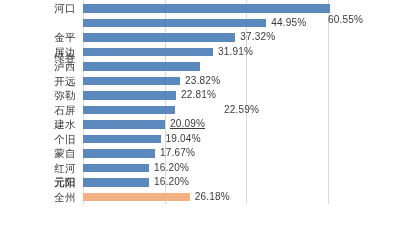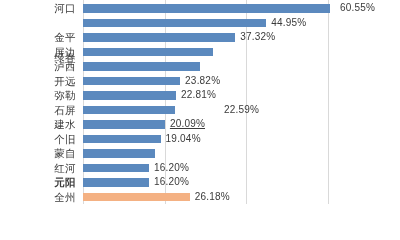--- a/index.html
+++ b/index.html
@@ -125,32 +125,33 @@
       <div class="cat-label" style="top: 189.5px;">全州</div>
     </div>
 
   <div class="plot">
     <div class="axis-line-left"></div>
   <div class="gridline" style="left: 81.5385px;"></div>
       <div class="gridline" style="left: 163.077px;"></div>
       <div class="gridline" style="left: 244.615px;"></div>
       <div class="bar-row" style="top: 1px;">
         <div class="bar" style="width: 246.858px; background: rgb(91, 137, 190);"></div>
-        <div class="bar-value" style="left: 257px;">60.55%</div>
+        <div class="bar-value" style="left: 245px; margin-top: 12px;">60.55%</div>
       </div>
       <div class="bar-row" style="top: 15.5px;">
         <div class="bar" style="width: 183.258px; background: rgb(91, 137, 190);"></div>
         <div class="bar-value" style="left: 188.258px;">44.95%</div>
       </div>
       <div class="bar-row" style="top: 30px;">
         <div class="bar" style="width: 152.151px; background: rgb(91, 137, 190);"></div>
         <div class="bar-value" style="left: 157.151px;">37.32%</div>
       </div>
       <div class="bar-row" style="top: 44.5px;">
         <div class="bar" style="width: 130.095px; background: rgb(91, 137, 190);"></div>
+        <div class="bar-value" style="left: 135.095px;">31.91%</div>
       </div>
       <div class="bar-row" style="top: 59px;">
         <div class="bar" style="width: 116.967px; background: rgb(91, 137, 190);"></div>
       </div>
       <div class="bar-row" style="top: 73.5px;">
         <div class="bar" style="width: 97.1123px; background: rgb(91, 137, 190);"></div>
         <div class="bar-value" style="left: 102.112px;">23.82%</div>
       </div>
       <div class="bar-row" style="top: 88px;">
         <div class="bar" style="width: 92.9946px; background: rgb(91, 137, 190);"></div>
@@ -163,20 +164,21 @@
       <div class="bar-row" style="top: 117px;">
         <div class="bar" style="width: 81.9054px; background: rgb(91, 137, 190);"></div>
         <div class="bar-value" style="left: 86.9054px; text-decoration: underline;">20.09%</div>
       </div>
       <div class="bar-row" style="top: 131.5px;">
         <div class="bar" style="width: 77.6246px; background: rgb(91, 137, 190);"></div>
         <div class="bar-value" style="left: 82.6246px;">19.04%</div>
       </div>
       <div class="bar-row" style="top: 146px;">
         <div class="bar" style="width: 72.0392px; background: rgb(91, 137, 190);"></div>
+        <div class="bar-value" style="left: 77.0392px;">17.67%</div>
       </div>
       <div class="bar-row" style="top: 160.5px;">
         <div class="bar" style="width: 66.0462px; background: rgb(91, 137, 190);"></div>
         <div class="bar-value" style="left: 71.0462px;">16.20%</div>
       </div>
       <div class="bar-row" style="top: 175px;">
         <div class="bar" style="width: 66.0462px; background: rgb(91, 137, 190);"></div>
         <div class="bar-value" style="left: 71.0462px;">16.20%</div>
       </div>
       <div class="bar-row" style="top: 189.5px;">

